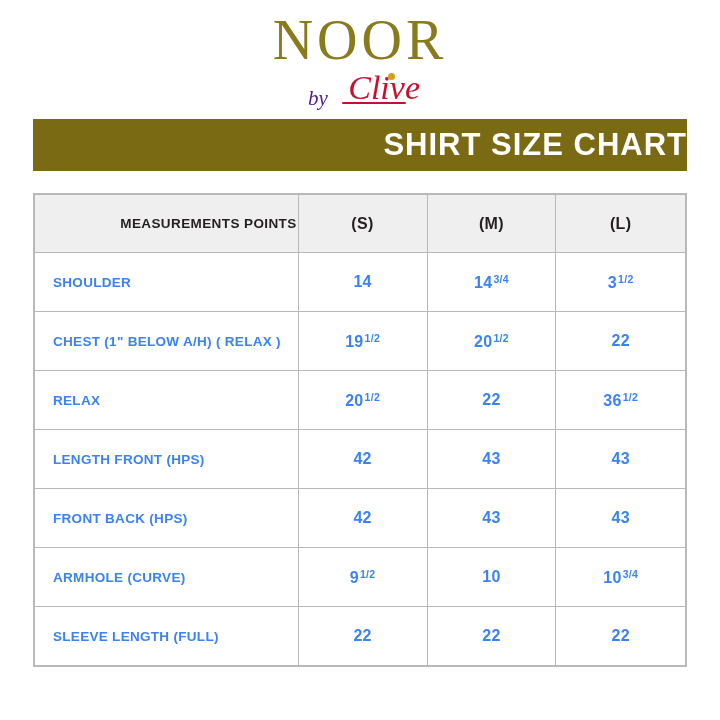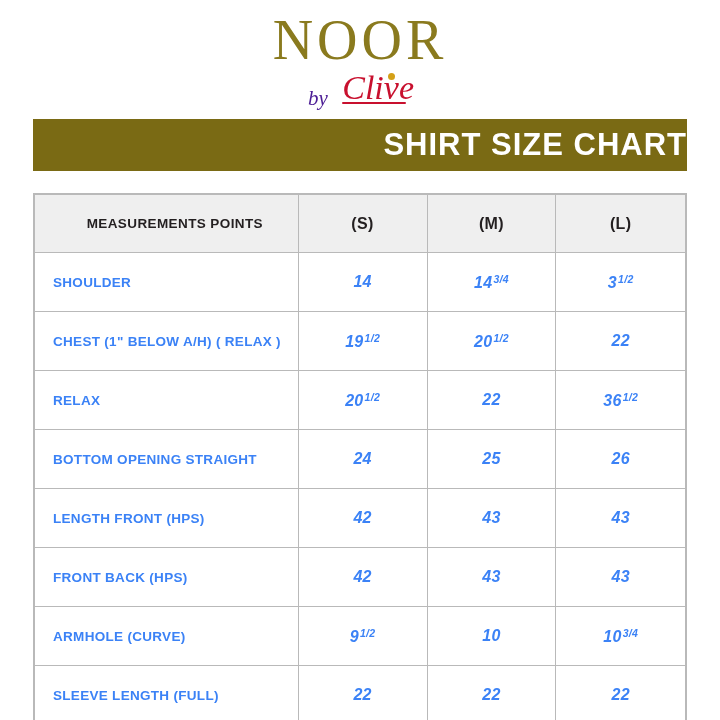--- a/index.html
+++ b/index.html
@@ -48,21 +48,21 @@
     top: 6px;
     left: -4px;
   }
   .brand-clive {
     font-family: "Liberation Serif", serif;
     font-style: italic;
     font-size: 34px;
     color: #c8102e;
     letter-spacing: 0px;
     position: relative;
-    left: 6px;
+    left: 12px;
     text-align: right;
   }
   .clive-wrap {
     display: inline-block;
     position: relative;
   }
   .clive-dot {
     position: absolute;
     width: 7px;
     height: 7px;
@@ -117,21 +117,21 @@
   thead th {
     background: #efefef;
     border: 1px solid #b9b9b9;
     height: 55px;
     font-size: 13.5px;
     font-weight: bold;
     letter-spacing: 0.4px;
     color: #231f20;
   }
   thead th.label-head {
-    text-align: center;
+    text-align: right;
     padding-left: 18px;
   }
   thead th.size-head {
     text-align: center;
     font-size: 16px;
     font-weight: bold;
   }
 
   tbody td {
     border: 1px solid #b9b9b9;
@@ -143,21 +143,20 @@
   tbody td.row-label {
     text-align: left;
     padding-left: 18px;
     font-weight: bold;
   }
   tbody td.val {
     text-align: center;
     font-weight: bold;
     font-size: 16px;
     white-space: nowrap;
-    font-style: italic;
   }
   .frac {
     font-size: 10.5px;
     vertical-align: 0.45em;
     margin-left: 1px;
     font-weight: bold;
   }
 </style>
 </head>
 <body>
@@ -209,26 +208,20 @@
             <td class="val"><span>20</span><span class="frac">1/2</span></td>
             <td class="val"><span>22</span></td>
           </tr>
           <tr>
             <td class="row-label">RELAX</td>
             <td class="val"><span>20</span><span class="frac">1/2</span></td>
             <td class="val"><span>22</span></td>
             <td class="val"><span>36</span><span class="frac">1/2</span></td>
           </tr>
           <tr>
-            <td class="row-label">BOTTOM OPENING STRAIGHT</td>
-            <td class="val"><span>24</span></td>
-            <td class="val"><span>25</span></td>
-            <td class="val"><span>26</span></td>
-          </tr>
-          <tr>
             <td class="row-label">LENGTH FRONT (HPS)</td>
             <td class="val"><span>42</span></td>
             <td class="val"><span>43</span></td>
             <td class="val"><span>43</span></td>
           </tr>
           <tr>
             <td class="row-label">FRONT BACK   (HPS)</td>
             <td class="val"><span>42</span></td>
             <td class="val"><span>43</span></td>
             <td class="val"><span>43</span></td>

